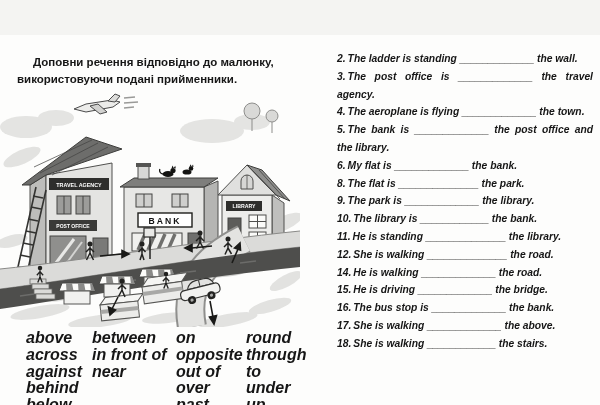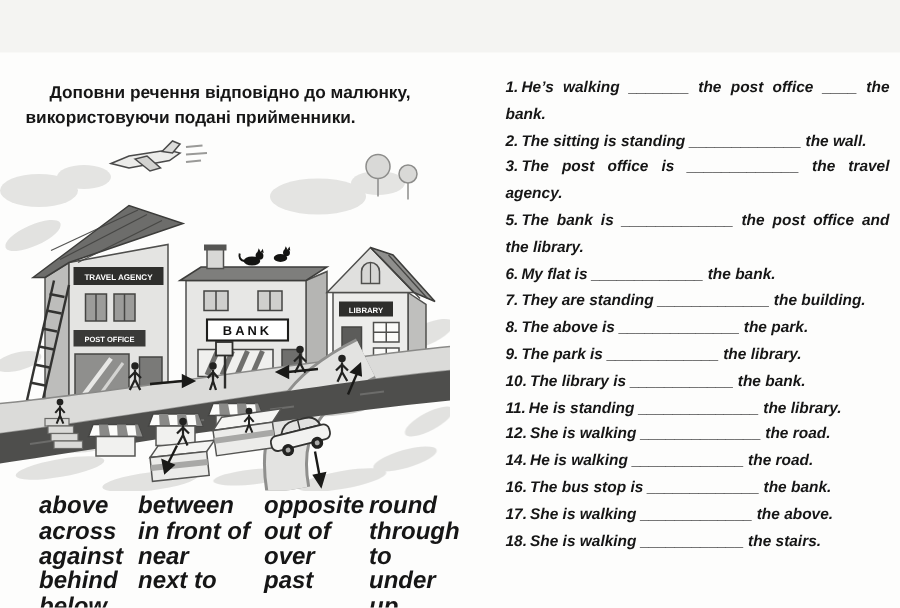--- a/index.html
+++ b/index.html
@@ -345,54 +345,54 @@
         <span>above</span>
         <span>across</span>
         <span>against</span>
         <span>behind</span>
         <span>below</span>
       </div>
       <div>
         <span>between</span>
         <span>in front of</span>
         <span>near</span>
-        <span>next to</span>
       </div>
       <div>
+        <span>on</span>
         <span>opposite</span>
         <span>out of</span>
         <span>over</span>
         <span>past</span>
       </div>
       <div>
         <span>round</span>
         <span>through</span>
         <span>to</span>
         <span>under</span>
         <span>up</span>
       </div>
     </div>
 
     <div class="pagenum pagenum-left">16</div>
   </div>
 
   <div class="page page-right">
     <ol class="sentences">
-      <li><span class="s-num">1.</span><span>He’s walking _______ the post office ____ the bank.</span></li>
-      <li><span class="s-num">2.</span><span>The sitting is standing _____________ the wall.</span></li>
+      <li><span class="s-num">2.</span><span>The ladder is standing _____________ the wall.</span></li>
       <li><span class="s-num">3.</span><span>The post office is _____________ the travel agency.</span></li>
+      <li><span class="s-num">4.</span><span>The aeroplane is flying _____________ the town.</span></li>
       <li><span class="s-num">5.</span><span>The bank is _____________ the post office and the library.</span></li>
       <li><span class="s-num">6.</span><span>My flat is _____________ the bank.</span></li>
-      <li><span class="s-num">7.</span><span>They are standing _____________ the building.</span></li>
-      <li><span class="s-num">8.</span><span>The above is ______________ the park.</span></li>
+      <li><span class="s-num">8.</span><span>The flat is ______________ the park.</span></li>
       <li><span class="s-num">9.</span><span>The park is _____________ the library.</span></li>
       <li><span class="s-num">10.</span><span>The library is ____________ the bank.</span></li>
       <li><span class="s-num">11.</span><span>He is standing ______________ the library.</span></li>
       <li><span class="s-num">12.</span><span>She is walking ______________ the road.</span></li>
       <li><span class="s-num">14.</span><span>He is walking _____________ the road.</span></li>
+      <li><span class="s-num">15.</span><span>He is driving _____________ the bridge.</span></li>
       <li><span class="s-num">16.</span><span>The bus stop is _____________ the bank.</span></li>
       <li><span class="s-num">17.</span><span>She is walking _____________ the above.</span></li>
       <li><span class="s-num">18.</span><span>She is walking ____________ the stairs.</span></li>
     </ol>
 
     <div class="pagenum pagenum-right">17</div>
   </div>
 </div>
 
 </body></html>

